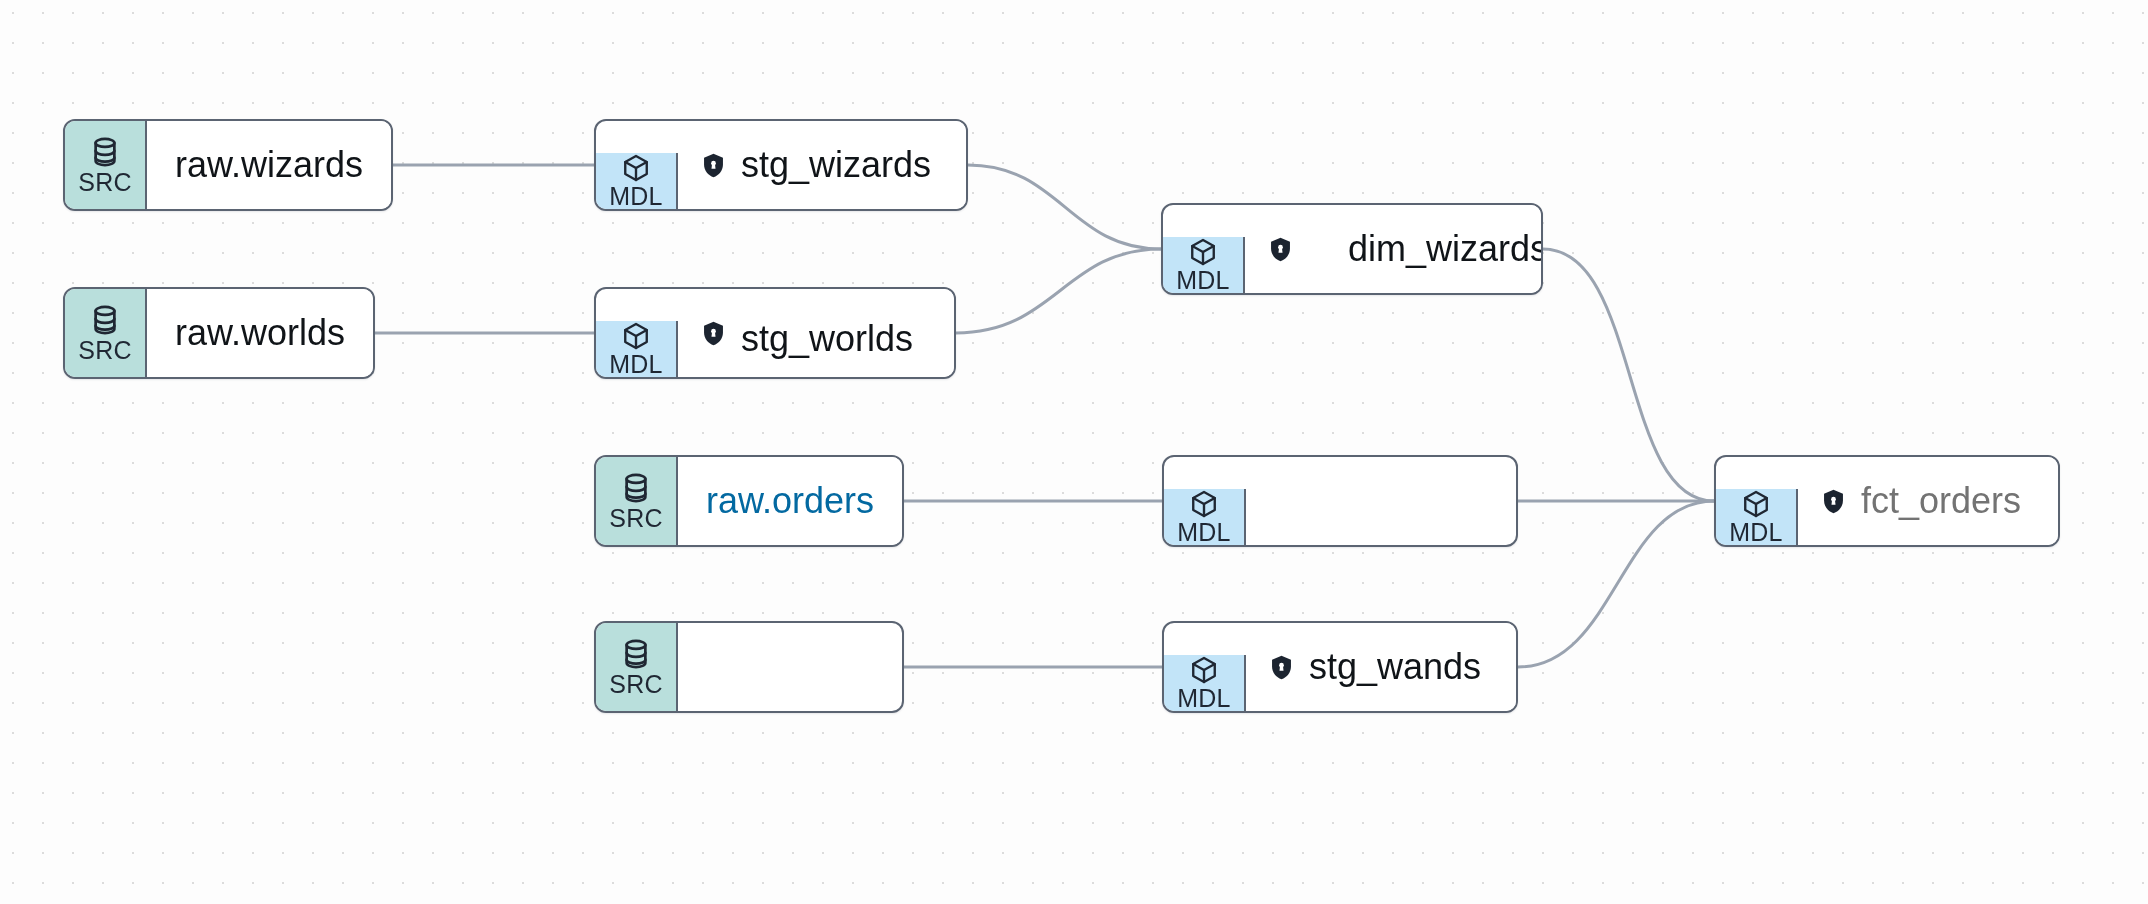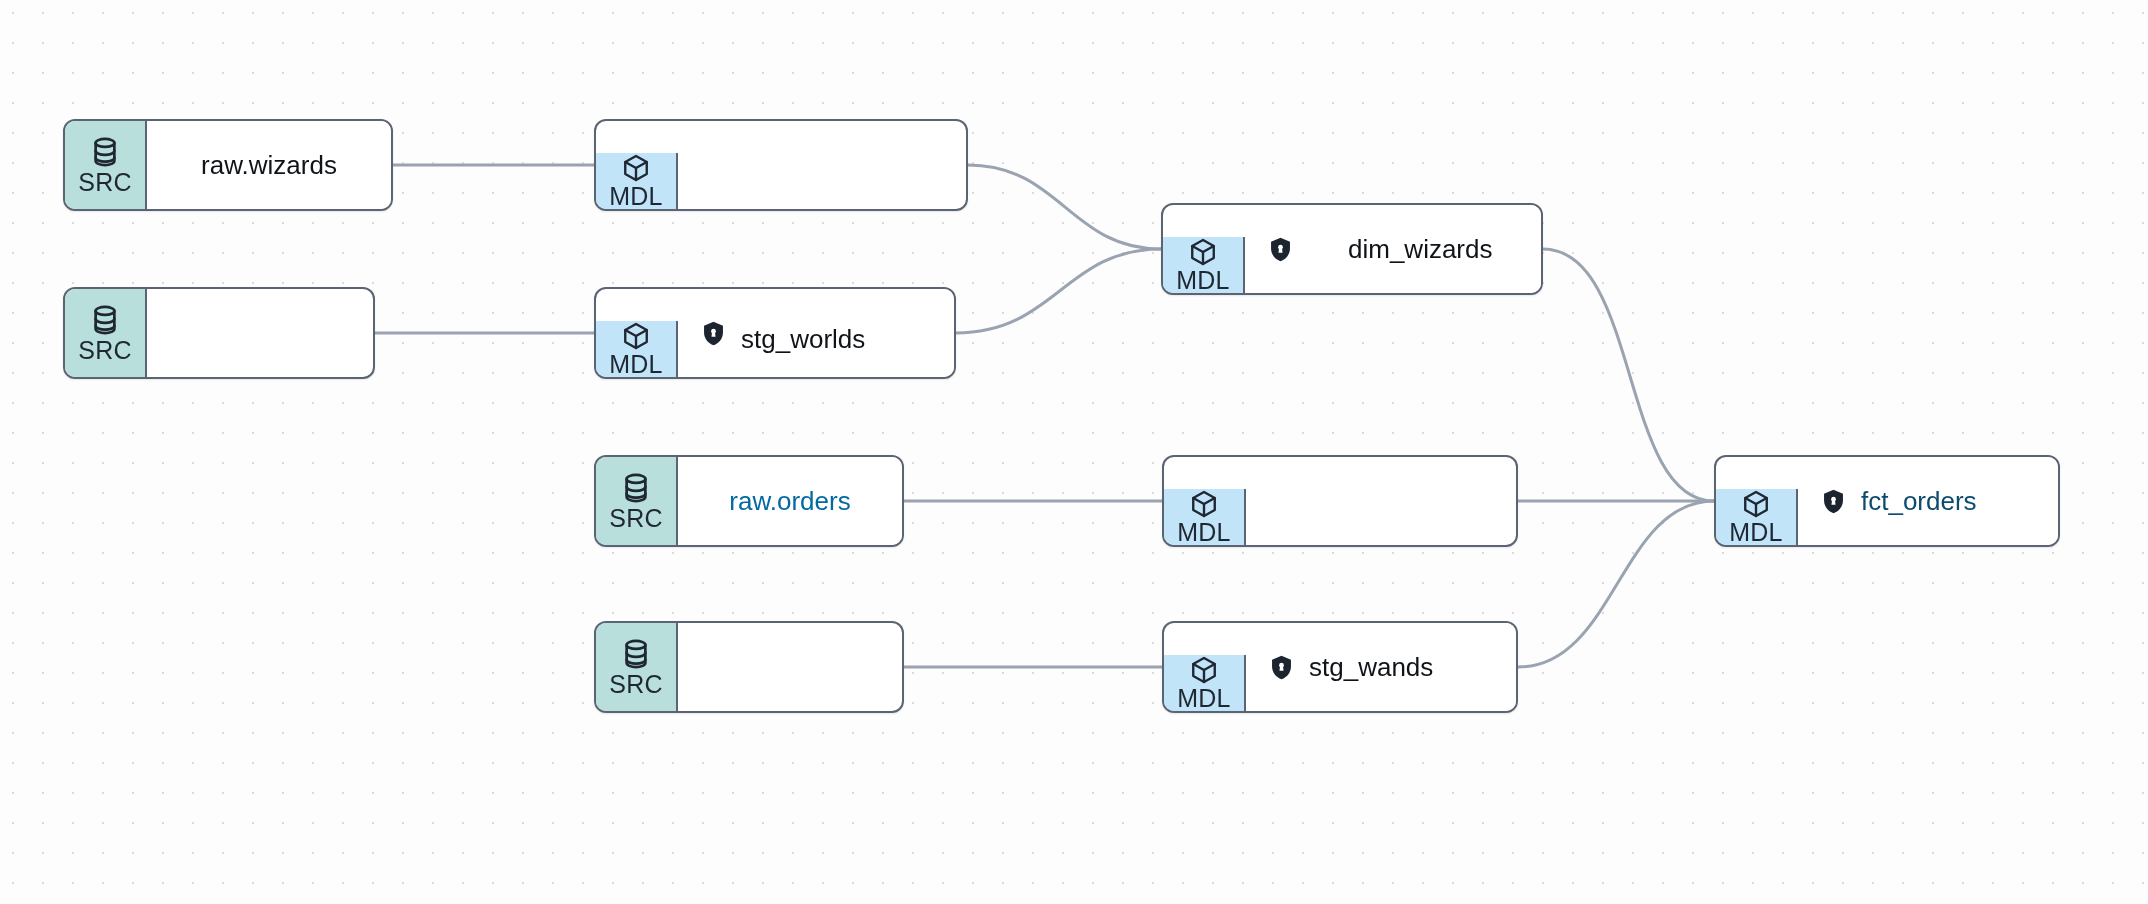--- a/index.html
+++ b/index.html
@@ -69,21 +69,21 @@
     display: flex;
     align-items: center;
     gap: 14px;
     padding: 0 22px;
     background: #ffffff;
     min-width: 0;
   }
   .body.centered { justify-content: center; }
   .shield-icon { flex: 0 0 auto; display: block; }
   .node-label {
-    font-size: 26px;
+    font-size: 36px;
     color: #101418;
     white-space: nowrap;
     font-family: "Liberation Sans", sans-serif;
   }
 </style>
 </head>
 <body>
 
 <div id="canvas" style="width: 2148px; height: 904px; background-color: rgb(253, 253, 253); background-image: radial-gradient(circle at 1px 1px, rgb(220, 220, 220) 1.4px, transparent 1.5px); background-size: 30px 30px; text-decoration: underline;">
 
@@ -117,20 +117,23 @@
       <div class="node" style="left: 63px; top: 287px; width: 312px; height: 92px; border-color: rgb(91, 100, 114);">
         <div class="badge src" style="background: rgb(185, 223, 220); border-right-color: rgb(91, 100, 114);">
           <svg width="34" height="34" viewBox="0 0 24 24" fill="none" stroke="#1f2733" stroke-width="1.9" stroke-linecap="round" stroke-linejoin="round">
             <ellipse cx="12" cy="5.6" rx="6.6" ry="2.8"></ellipse>
             <path d="M5.4 5.6v12.8c0 1.55 2.95 2.8 6.6 2.8s6.6-1.25 6.6-2.8V5.6"></path>
             <path d="M5.4 11.2c0 1.55 2.95 2.8 6.6 2.8s6.6-1.25 6.6-2.8"></path>
             <path d="M5.4 16c0 1.55 2.95 2.8 6.6 2.8s6.6-1.25 6.6-2.8"></path>
           </svg>
           <span class="badge-text">SRC</span>
         </div>
+        <div class="body centered">
+          <span class="node-label" style="color: rgb(16, 20, 24);">raw.worlds</span>
+        </div>
       </div>
       <div class="node" style="left: 594px; top: 455px; width: 310px; height: 92px; border-color: rgb(91, 100, 114);">
         <div class="badge src" style="background: rgb(185, 223, 220); border-right-color: rgb(91, 100, 114);">
           <svg width="34" height="34" viewBox="0 0 24 24" fill="none" stroke="#1f2733" stroke-width="1.9" stroke-linecap="round" stroke-linejoin="round">
             <ellipse cx="12" cy="5.6" rx="6.6" ry="2.8"></ellipse>
             <path d="M5.4 5.6v12.8c0 1.55 2.95 2.8 6.6 2.8s6.6-1.25 6.6-2.8V5.6"></path>
             <path d="M5.4 11.2c0 1.55 2.95 2.8 6.6 2.8s6.6-1.25 6.6-2.8"></path>
             <path d="M5.4 16c0 1.55 2.95 2.8 6.6 2.8s6.6-1.25 6.6-2.8"></path>
           </svg>
           <span class="badge-text">SRC</span>
@@ -152,20 +155,28 @@
       </div>
       <div class="node" style="left: 594px; top: 119px; width: 374px; height: 92px; border-color: rgb(91, 100, 114);">
         <div class="badge mdl" style="background: rgb(194, 228, 248); border-right-color: rgb(91, 100, 114);">
           <svg width="34" height="34" viewBox="0 0 24 24" fill="none" stroke="#1f2733" stroke-width="1.9" stroke-linecap="round" stroke-linejoin="round">
             <path d="M12 2.4 20.6 7.2v9.6L12 21.6 3.4 16.8V7.2z"></path>
             <path d="M3.4 7.2 12 12l8.6-4.8"></path>
             <path d="M12 12v9.6"></path>
           </svg>
           <span class="badge-text">MDL</span>
         </div>
+        <div class="body">
+          <svg class="shield-icon" width="27" height="27" viewBox="0 0 24 24">
+            <path d="M12 1.6 3.6 5v6.1c0 5.3 3.6 9.7 8.4 11.3 4.8-1.6 8.4-6 8.4-11.3V5z" fill="#1c2430"></path>
+            <circle cx="12" cy="9.9" r="2.1" fill="#ffffff"></circle>
+            <path d="M10.7 10.4h2.6l.5 4.4h-3.6z" fill="#ffffff"></path>
+          </svg>
+          <span class="node-label" style="color: rgb(16, 20, 24);">stg_wizards</span>
+        </div>
       </div>
       <div class="node" style="left: 594px; top: 287px; width: 362px; height: 92px; border-color: rgb(91, 100, 114);">
         <div class="badge mdl" style="background: rgb(194, 228, 248); border-right-color: rgb(91, 100, 114);">
           <svg width="34" height="34" viewBox="0 0 24 24" fill="none" stroke="#1f2733" stroke-width="1.9" stroke-linecap="round" stroke-linejoin="round">
             <path d="M12 2.4 20.6 7.2v9.6L12 21.6 3.4 16.8V7.2z"></path>
             <path d="M3.4 7.2 12 12l8.6-4.8"></path>
             <path d="M12 12v9.6"></path>
           </svg>
           <span class="badge-text">MDL</span>
         </div>
@@ -232,18 +243,18 @@
             <path d="M12 12v9.6"></path>
           </svg>
           <span class="badge-text">MDL</span>
         </div>
         <div class="body">
           <svg class="shield-icon" width="27" height="27" viewBox="0 0 24 24">
             <path d="M12 1.6 3.6 5v6.1c0 5.3 3.6 9.7 8.4 11.3 4.8-1.6 8.4-6 8.4-11.3V5z" fill="#1c2430"></path>
             <circle cx="12" cy="9.9" r="2.1" fill="#ffffff"></circle>
             <path d="M10.7 10.4h2.6l.5 4.4h-3.6z" fill="#ffffff"></path>
           </svg>
-          <span class="node-label" style="color: #0c4a6e;">fct_orders</span>
+          <span class="node-label" style="color: #737373;">fct_orders</span>
         </div>
       </div>
     </div>
 
 </div>
 
 </body></html>

